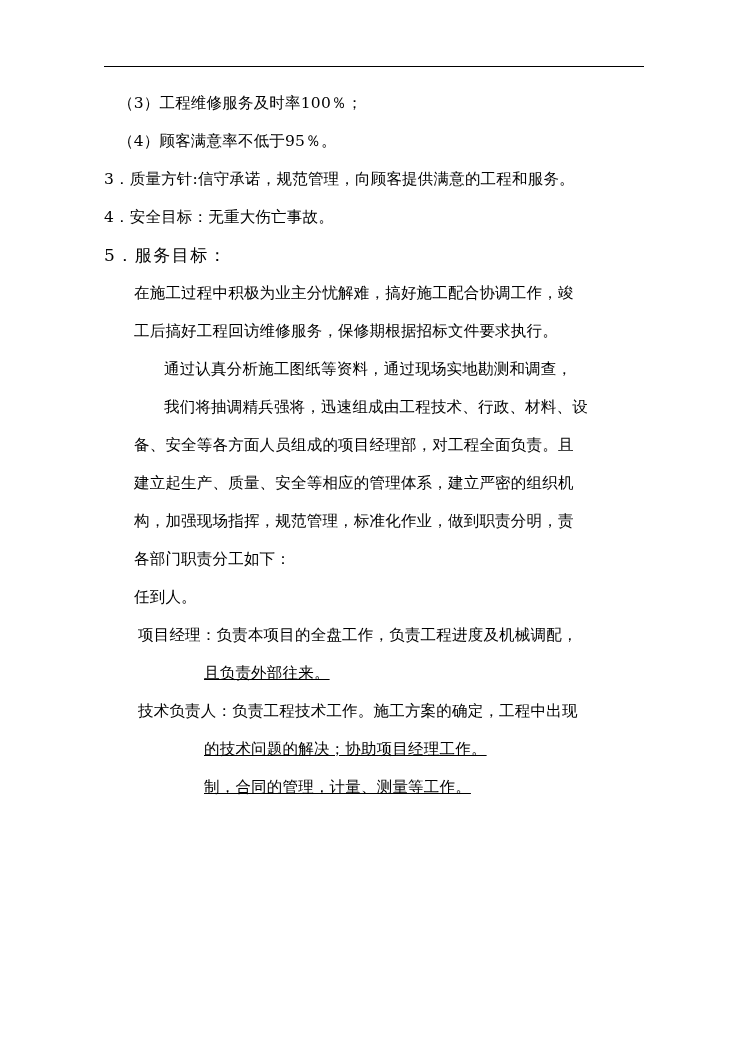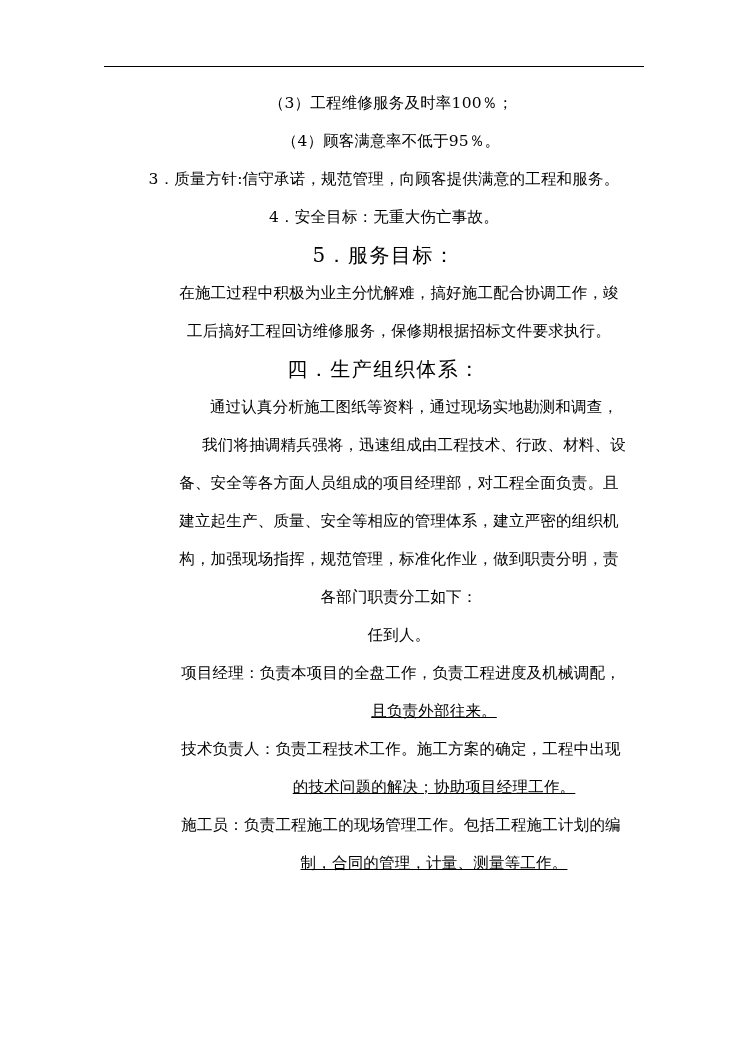--- a/index.html
+++ b/index.html
@@ -14,21 +14,20 @@
     color: #000000;
     overflow: hidden;
   }
   .page {
     position: relative;
     width: 668px;
     height: 1052px;
     box-sizing: border-box;
     padding: 0;
     background: #ffffff;
-    text-align: center;
   }
   .header-rule {
     position: absolute;
     left: 104px;
     top: 66px;
     width: 540px;
     height: 0;
     border-top: 1px solid #000000;
   }
   .content {
@@ -43,48 +42,46 @@
     white-space: pre;
     letter-spacing: 0.2px;
   }
   .ind-1 { padding-left: 14px; }
   .ind-2 { padding-left: 0px; }
   .ind-3 { padding-left: 30px; }
   .ind-4 { padding-left: 60px; }
   .ind-5 { padding-left: 34px; }
   .ind-6 { padding-left: 100px; text-decoration: underline; }
   .sect-head {
-    font-size: 20px;
+    font-size: 17px;
     letter-spacing: 1.5px;
   }
 </style>
 </head>
 <body>
 
 <div class="page">
 
   <div class="header-rule"></div>
 
   <div class="content">
     <div class="line ind-1">（3）工程维修服务及时率100％；</div>
     <div class="line ind-1">（4）顾客满意率不低于95％。</div>
     <div class="line ind-2">3．质量方针:信守承诺，规范管理，向顾客提供满意的工程和服务。</div>
     <div class="line ind-2">4．安全目标：无重大伤亡事故。</div>
     <div class="line ind-2 sect-head">5．服务目标：</div>
     <div class="line ind-3">在施工过程中积极为业主分忧解难，搞好施工配合协调工作，竣</div>
     <div class="line ind-3">工后搞好工程回访维修服务，保修期根据招标文件要求执行。</div>
-    <div class="line ind-2 sect-head">四．生产组织体系：</div>
     <div class="line ind-4">通过认真分析施工图纸等资料，通过现场实地勘测和调查，</div>
     <div class="line ind-4">我们将抽调精兵强将，迅速组成由工程技术、行政、材料、设</div>
     <div class="line ind-3">备、安全等各方面人员组成的项目经理部，对工程全面负责。且</div>
     <div class="line ind-3">建立起生产、质量、安全等相应的管理体系，建立严密的组织机</div>
     <div class="line ind-3">构，加强现场指挥，规范管理，标准化作业，做到职责分明，责</div>
     <div class="line ind-3">各部门职责分工如下：</div>
     <div class="line ind-3">任到人。</div>
     <div class="line ind-5">项目经理：负责本项目的全盘工作，负责工程进度及机械调配，</div>
     <div class="line ind-6">且负责外部往来。</div>
     <div class="line ind-5">技术负责人：负责工程技术工作。施工方案的确定，工程中出现</div>
     <div class="line ind-6">的技术问题的解决；协助项目经理工作。</div>
-    <div class="line ind-5">施工员：负责工程施工的现场管理工作。包括工程施工计划的编</div>
     <div class="line ind-6">制，合同的管理，计量、测量等工作。</div>
   </div>
 
 </div>
 
 </body></html>

